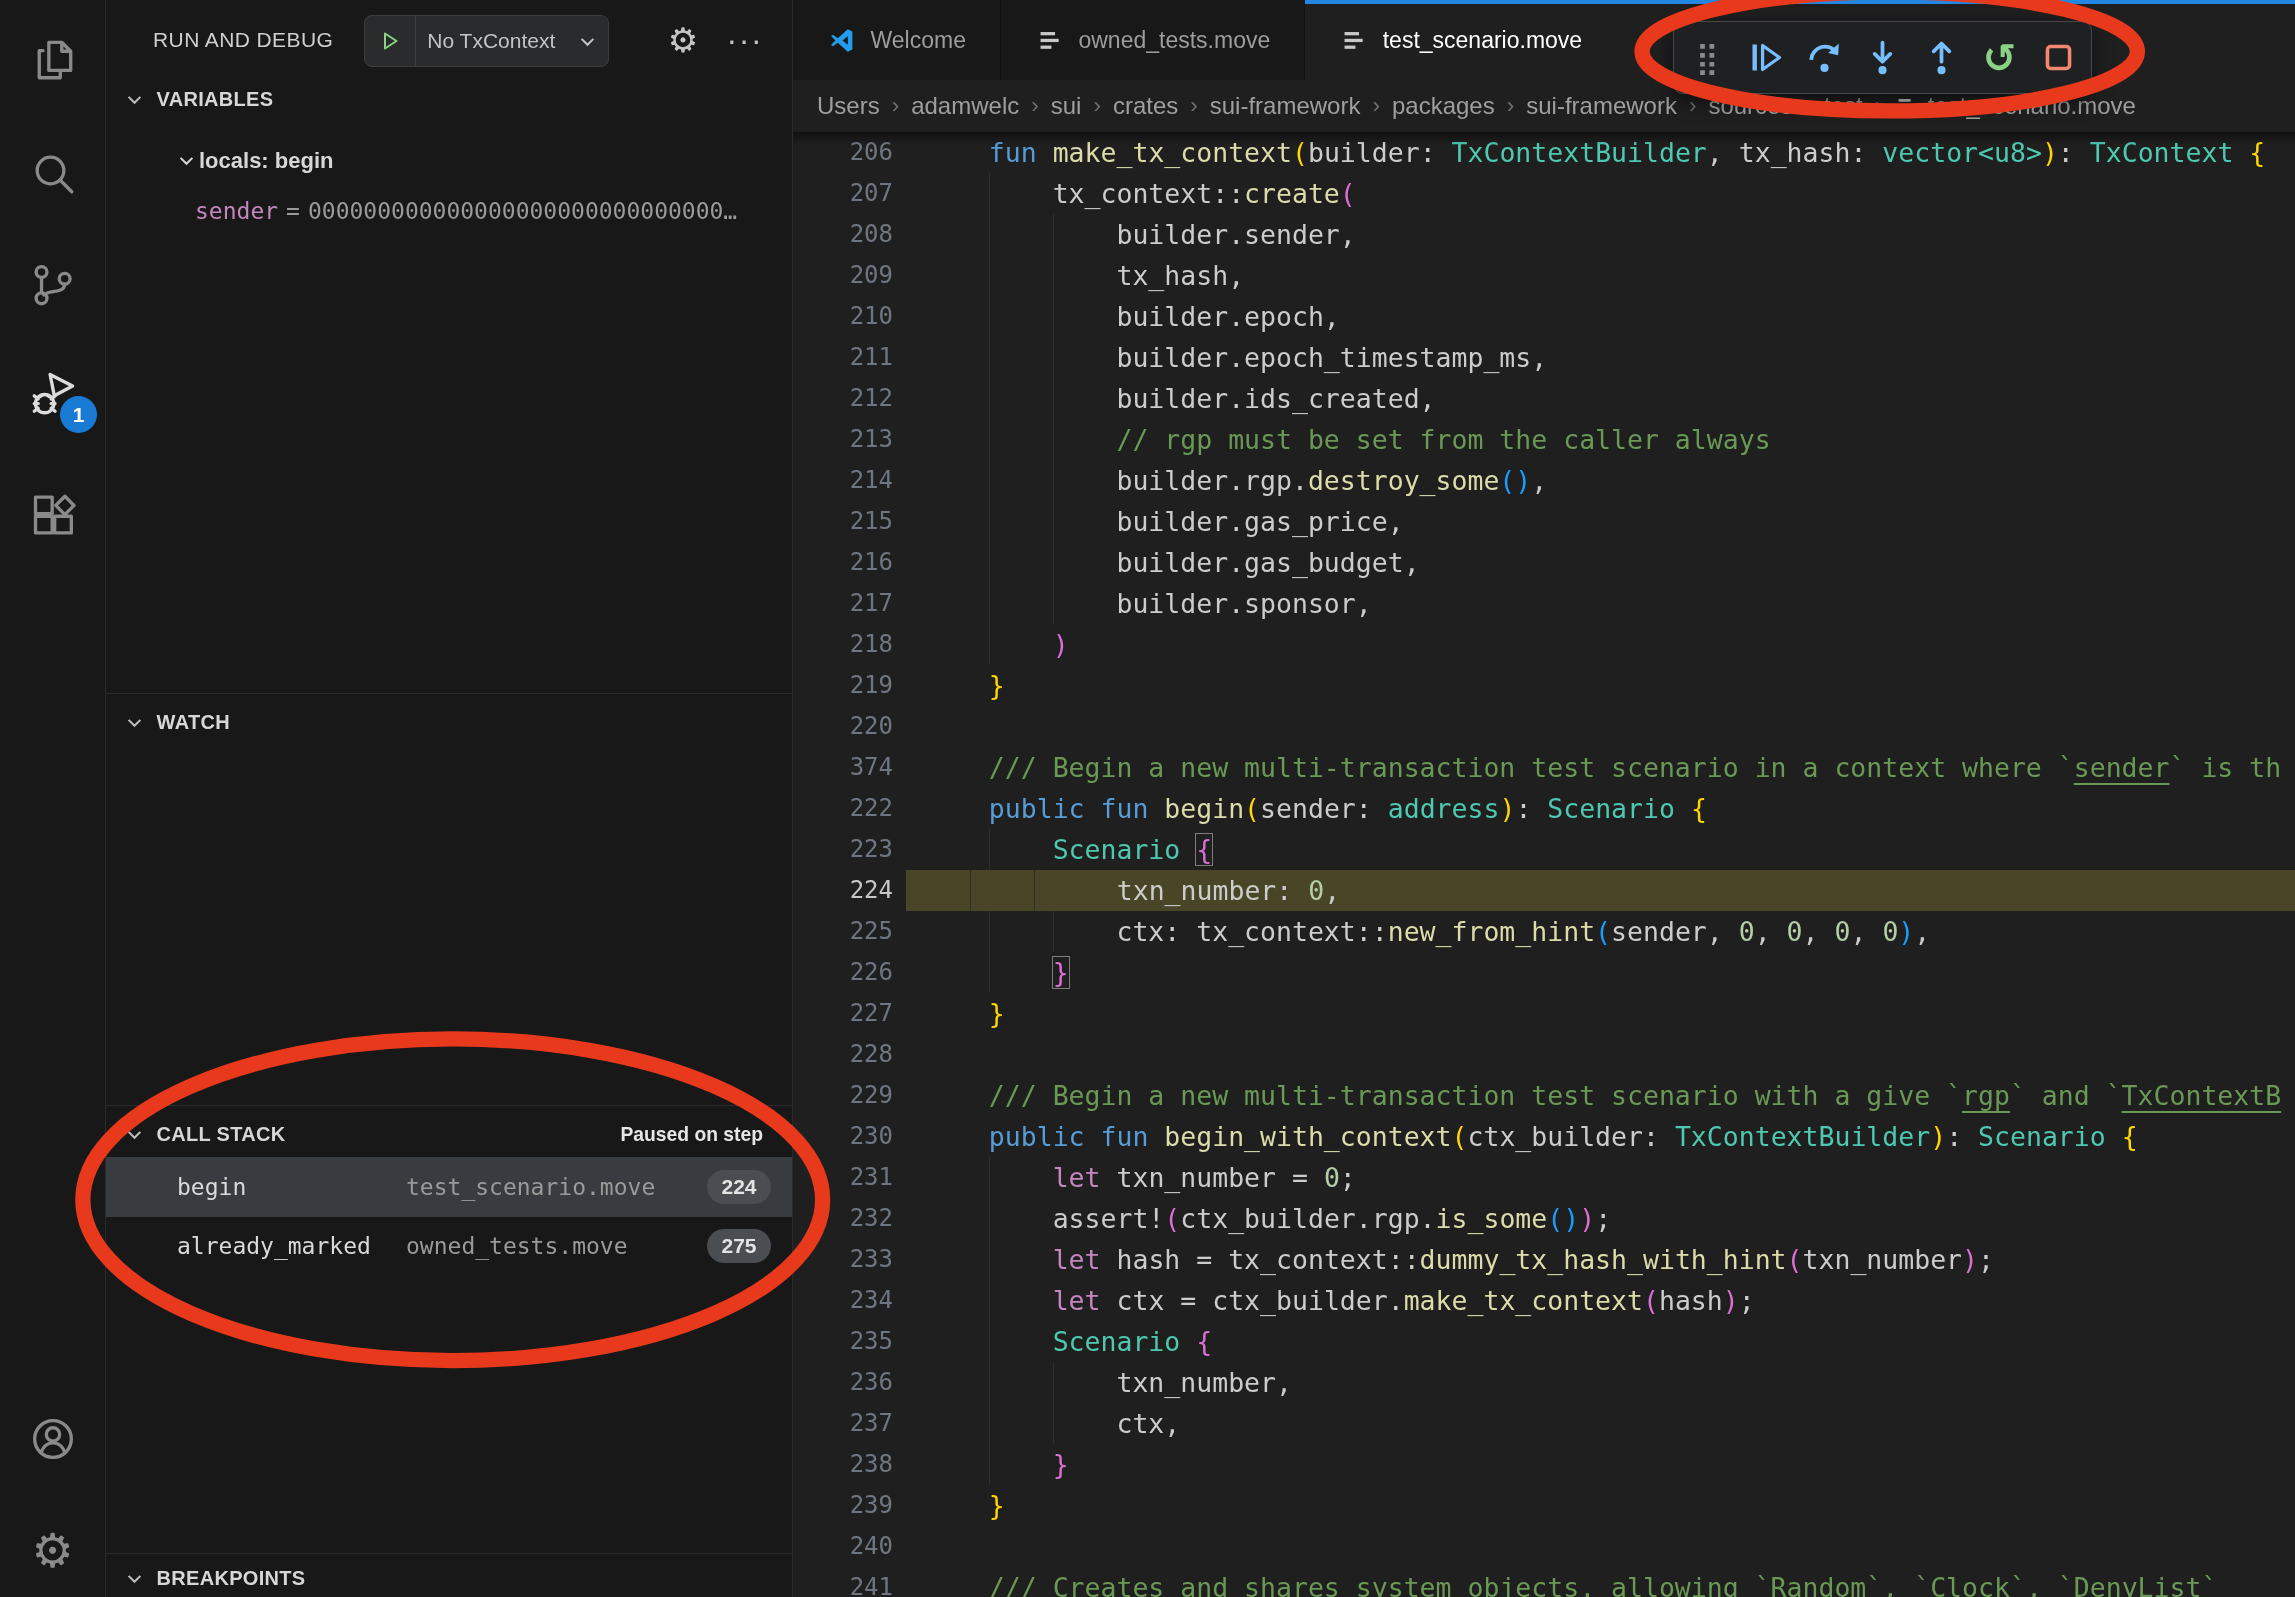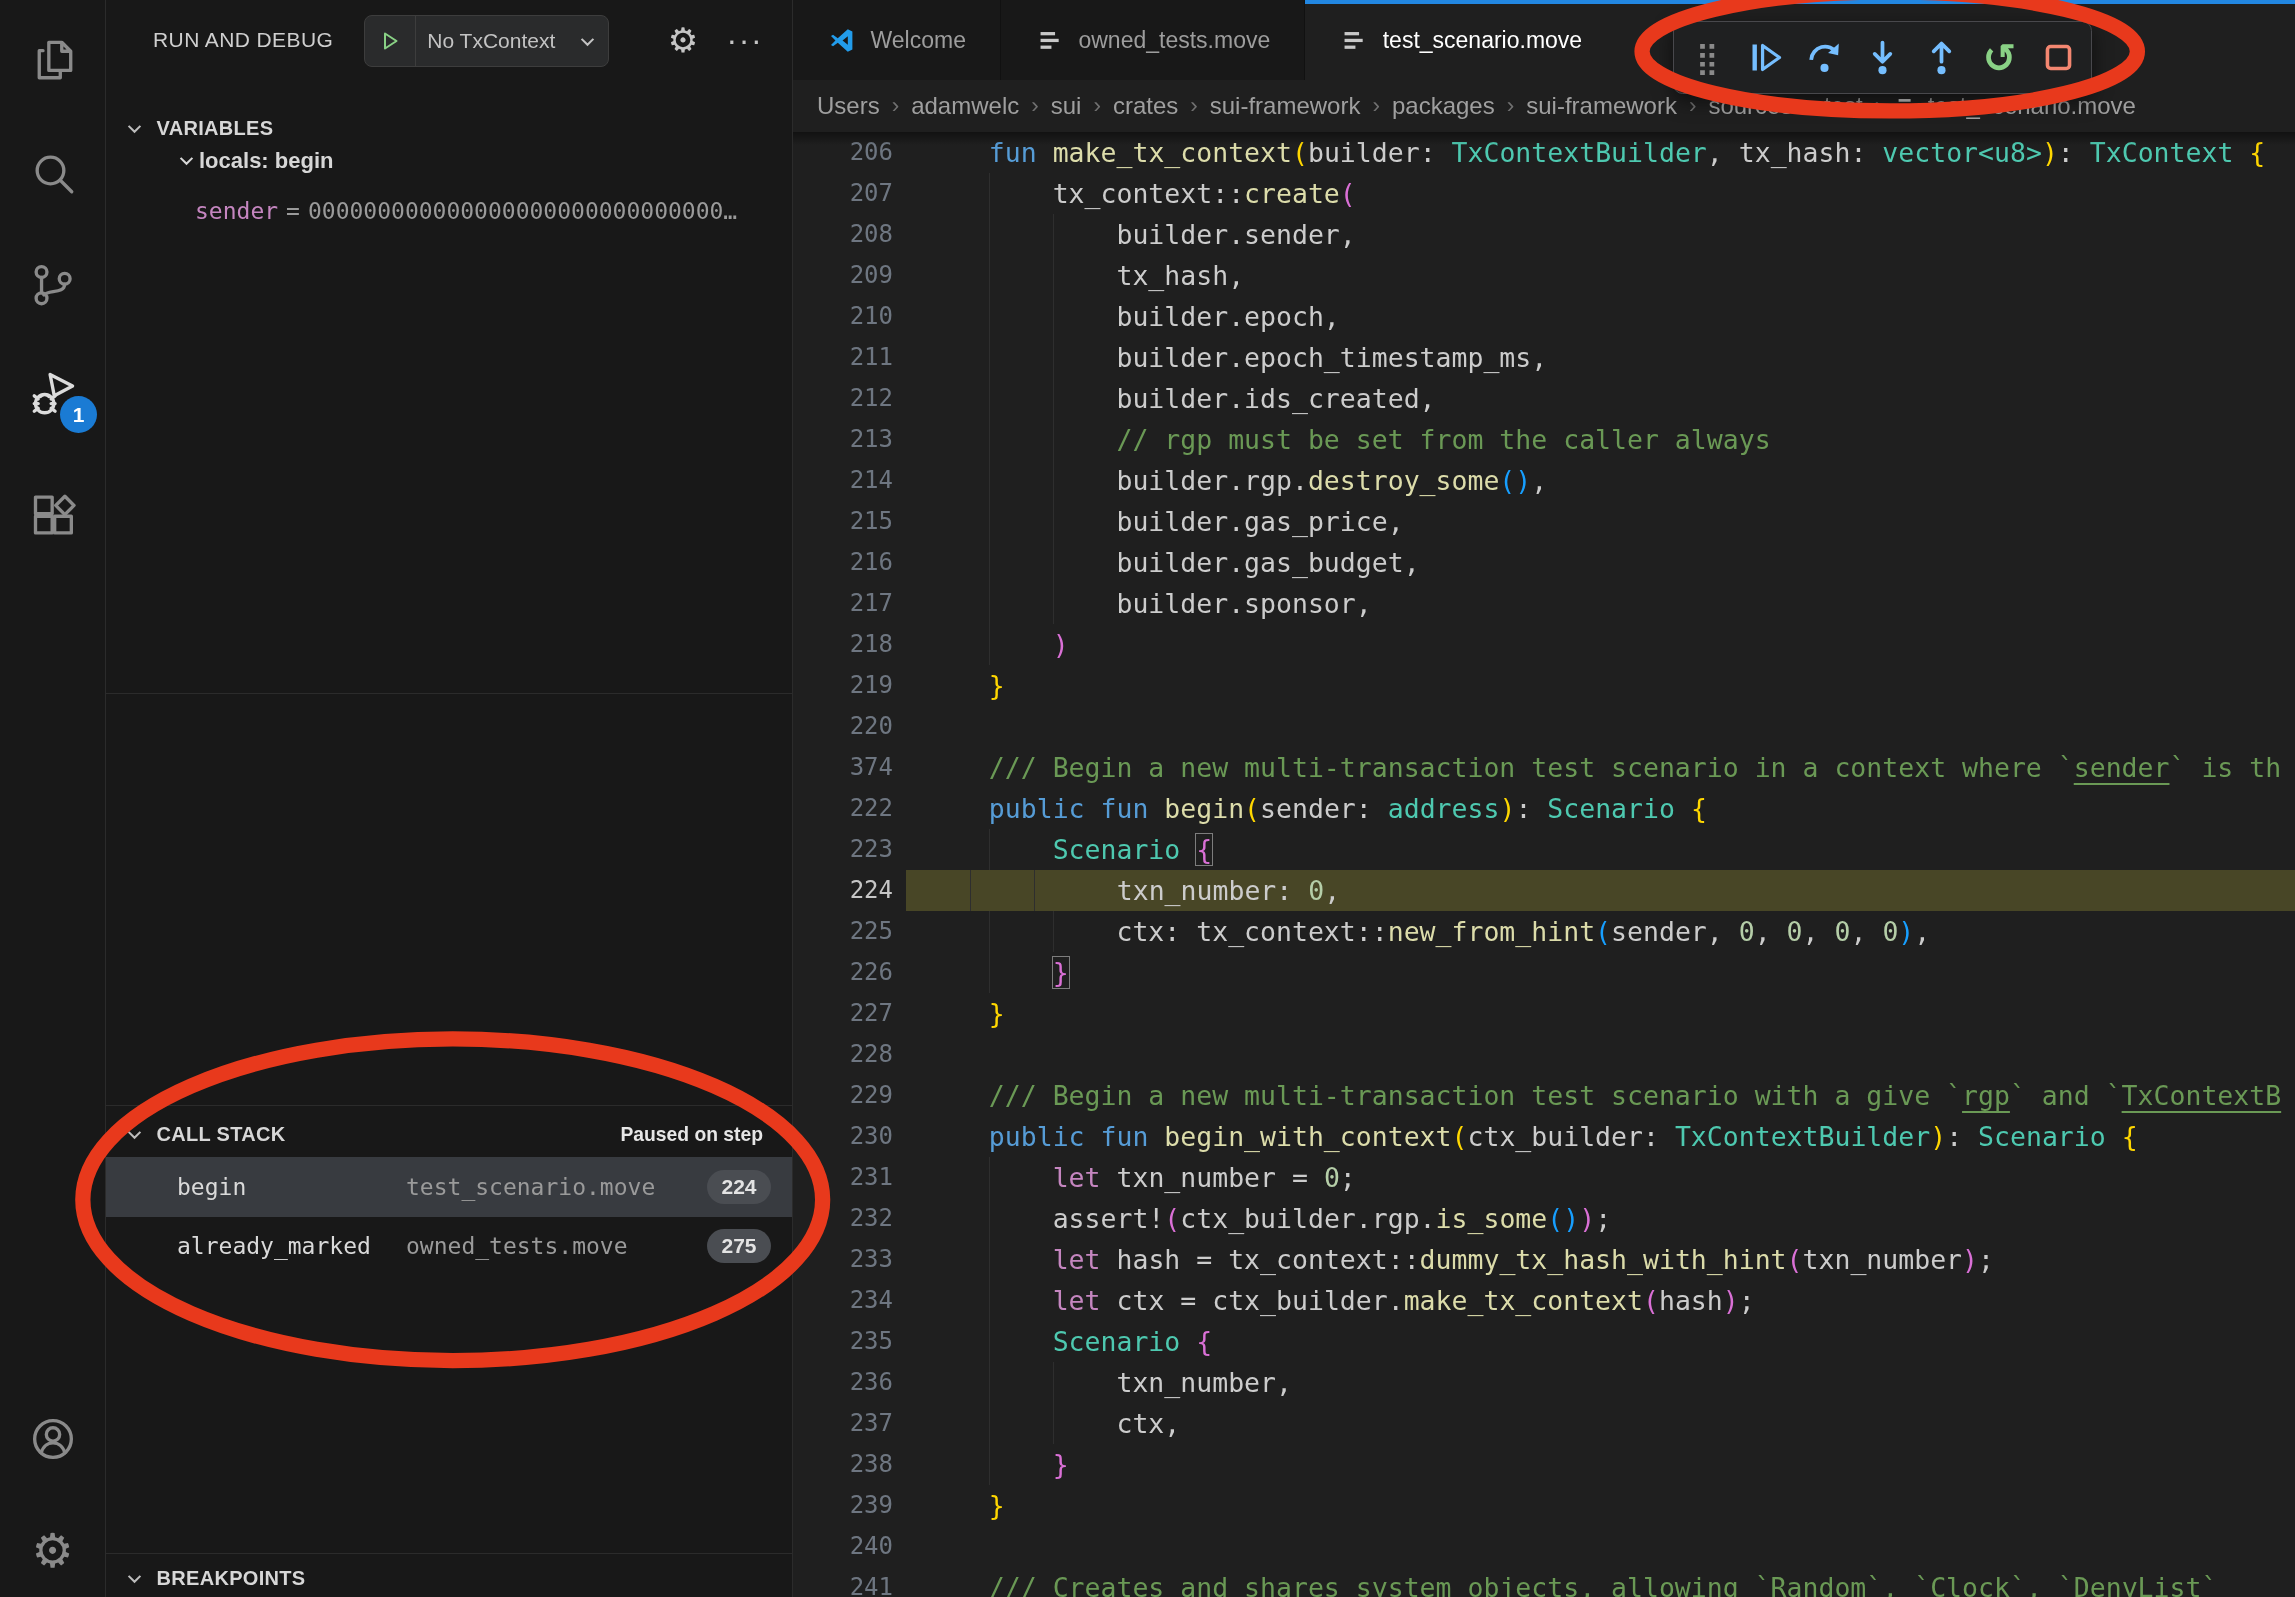--- a/index.html
+++ b/index.html
@@ -184,21 +184,21 @@
     <span class="run-label">No TxContext</span>
     <span class="run-chev">
       <svg width="21" height="21" viewBox="0 0 16 16">
           <path d="M3.5 6 L8 10.5 L12.5 6" fill="none" stroke="currentColor" stroke-width="1.6"></path>
         </svg>
     </span>
   </div>
   <div class="hdr-gear glyph-gear" style="font-size:34px">⚙</div>
   <div class="hdr-more">···</div>
 
-  <div class="section-h" style="top:105px;height:47px">
+  <div class="section-h" style="top:76px;height:47px">
     <span class="chev">
       <svg width="21" height="21" viewBox="0 0 16 16">
           <path d="M3.5 6 L8 10.5 L12.5 6" fill="none" stroke="currentColor" stroke-width="1.6"></path>
         </svg>
     </span>
     <span class="lbl">VARIABLES</span>
   </div>
 
   <div class="locals-row">
     <span>
@@ -210,20 +210,28 @@
   </div>
 
   <div class="var-row">
     <span class="var-name">sender</span>
     <span class="var-eq">=</span>
     <span class="var-val">000000000000000000000000000000…</span>
   </div>
 
   <div class="sb-div" style="top:693px"></div>
 
+  <div class="section-h" style="top:698px;height:48px">
+    <span class="chev">
+      <svg width="21" height="21" viewBox="0 0 16 16">
+          <path d="M3.5 6 L8 10.5 L12.5 6" fill="none" stroke="currentColor" stroke-width="1.6"></path>
+        </svg>
+    </span>
+    <span class="lbl">WATCH</span>
+  </div>
 
   <div class="sb-div" style="top:1105px"></div>
 
   <div class="section-h" style="top:1112px;height:45px">
     <span class="chev">
       <svg width="21" height="21" viewBox="0 0 16 16">
           <path d="M3.5 6 L8 10.5 L12.5 6" fill="none" stroke="currentColor" stroke-width="1.6"></path>
         </svg>
     </span>
     <span class="lbl">CALL STACK</span>

